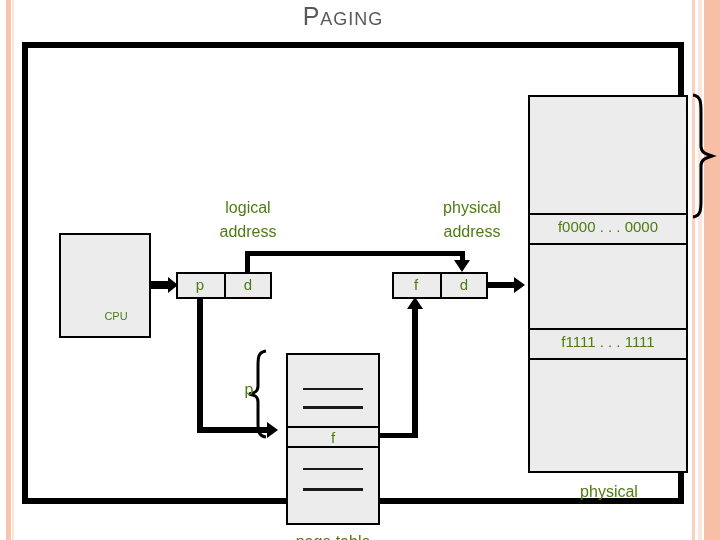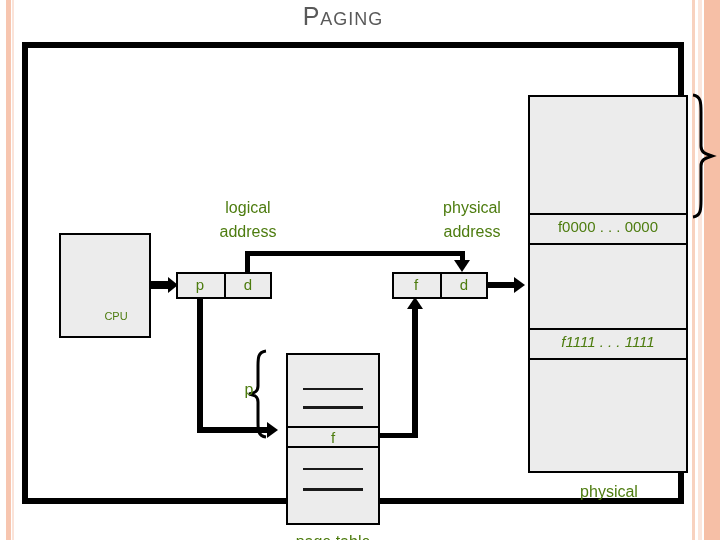--- a/index.html
+++ b/index.html
@@ -86,21 +86,21 @@
   #pt-cap{left:238px;top:485px;width:134px;font-size:16px;}
 
   
   #pm-box{left:500px;top:47px;width:160px;height:378px;}
   .pm-rule{position:absolute;left:500px;width:160px;height:2px;background:#000;}
   #pm-rule1{top:165px;}
   #pm-rule2{top:195px;}
   #pm-rule3{top:280px;}
   #pm-rule4{top:310px;}
   #pm-a1{left:500px;top:170px;width:160px;font-size:15px;}
-  #pm-a2{left:500px;top:285px;width:160px;font-size:15px;font-style:italic;}
+  #pm-a2{left:500px;top:285px;width:160px;font-size:15px;}
   #pm-cap{left:518px;top:432px;width:126px;line-height:24px;font-size:16px;text-align:center;}
 
   
   .ln{position:absolute;background:#000;}
 
   
   #cpu-arrow-line{left:123px;top:233px;width:19px;height:8px;}
   #cpu-arrow-head{position:absolute;left:140px;top:229px;width:0;height:0;
       border-top:8px solid transparent;border-bottom:8px solid transparent;border-left:10px solid #000;}
 

